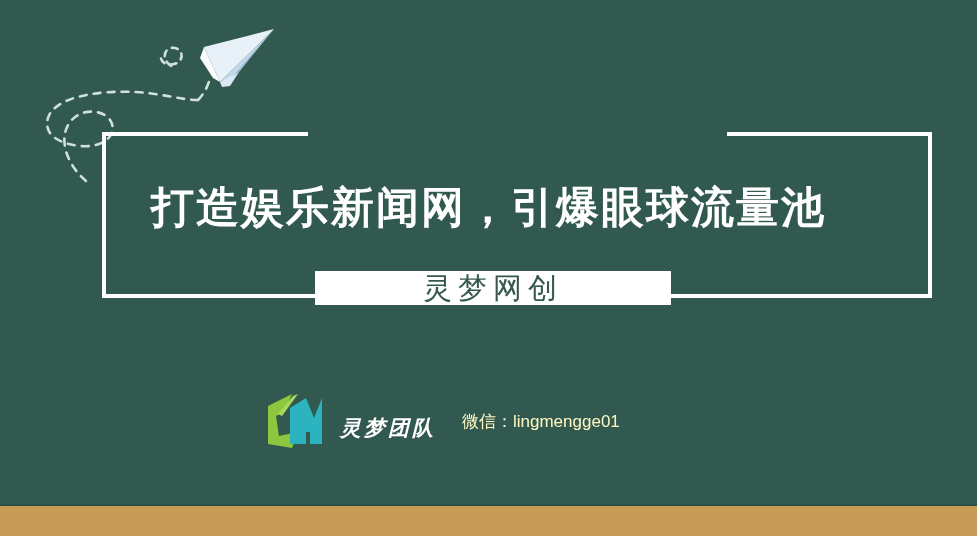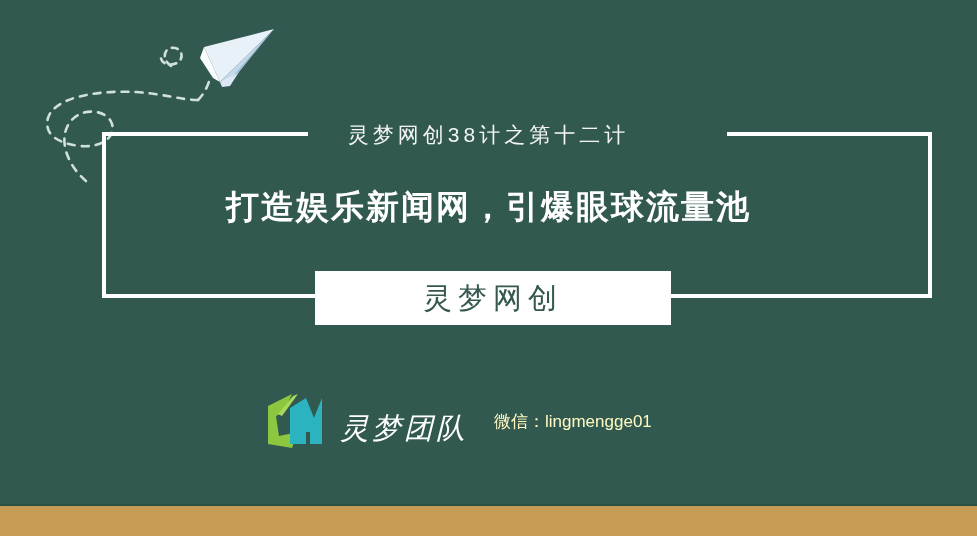--- a/index.html
+++ b/index.html
@@ -77,34 +77,34 @@
   }
 
   
   .headline {
     position: absolute;
     left: 0;
     right: 0;
     top: 185px;
     text-align: center;
     color: #ffffff;
-    font-size: 33px;
+    font-size: 43px;
     font-weight: bold;
     letter-spacing: 2px;
     line-height: 44px;
     white-space: nowrap;
   }
 
   
   .brand-plate {
     position: absolute;
     left: 315px;
     top: 271px;
     width: 356px;
-    height: 54px;
+    height: 34px;
     background: #ffffff;
     display: flex;
     align-items: center;
     justify-content: center;
   }
   .brand-plate-text {
     color: #35584f;
     font-size: 29px;
     letter-spacing: 6px;
     line-height: 32px;
@@ -120,22 +120,22 @@
     align-items: center;
   }
   .logo-mark {
     width: 72px;
     height: 60px;
     flex: none;
   }
   .team-name {
     margin-left: 6px;
     color: #ffffff;
-    font-size: 29px;
-    font-weight: normal;
+    font-size: 21px;
+    font-weight: bold;
     font-style: italic;
     letter-spacing: 3px;
     line-height: 38px;
     white-space: nowrap;
     font-family: "DejaVu Serif", "Liberation Serif", serif;
     margin-top: 12px;
   }
   .contact-block {
     margin-left: 26px;
     color: #fef9c3;
@@ -167,21 +167,20 @@
   </svg>
 
   <div class="frame">
     <span class="edge-top-left"></span>
     <span class="edge-top-right"></span>
     <span class="edge-left"></span>
     <span class="edge-right"></span>
     <span class="edge-bottom"></span>
   </div>
 
-  <div class="subtitle">灵梦网创38计之第十二计</div>
 
   <div class="headline">打造娱乐新闻网，引爆眼球流量池</div>
 
   <div class="brand-plate">
     <div class="brand-plate-text">灵梦网创</div>
   </div>
 
   <div class="footer">
     <svg class="logo-mark" viewBox="0 0 72 60">
       <path d="M6 14 L30 2 L22 20 L14 24 L17 44 L36 40 L30 56 L6 52 Z" fill="#8dc63f"></path>

